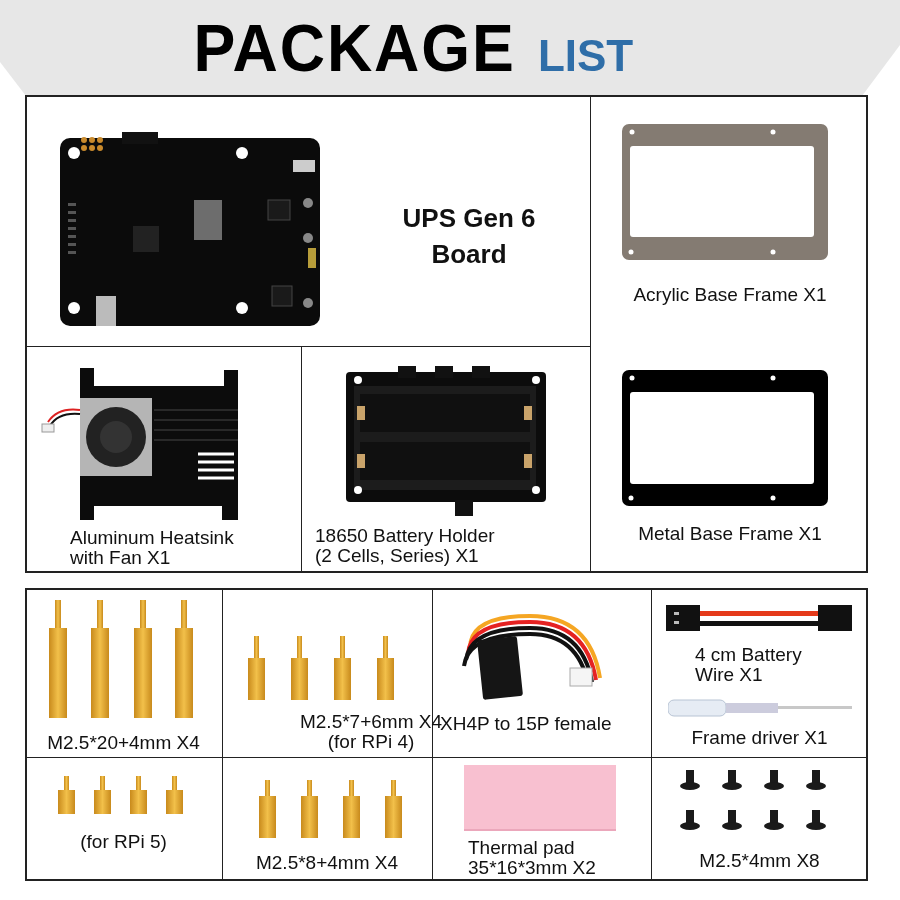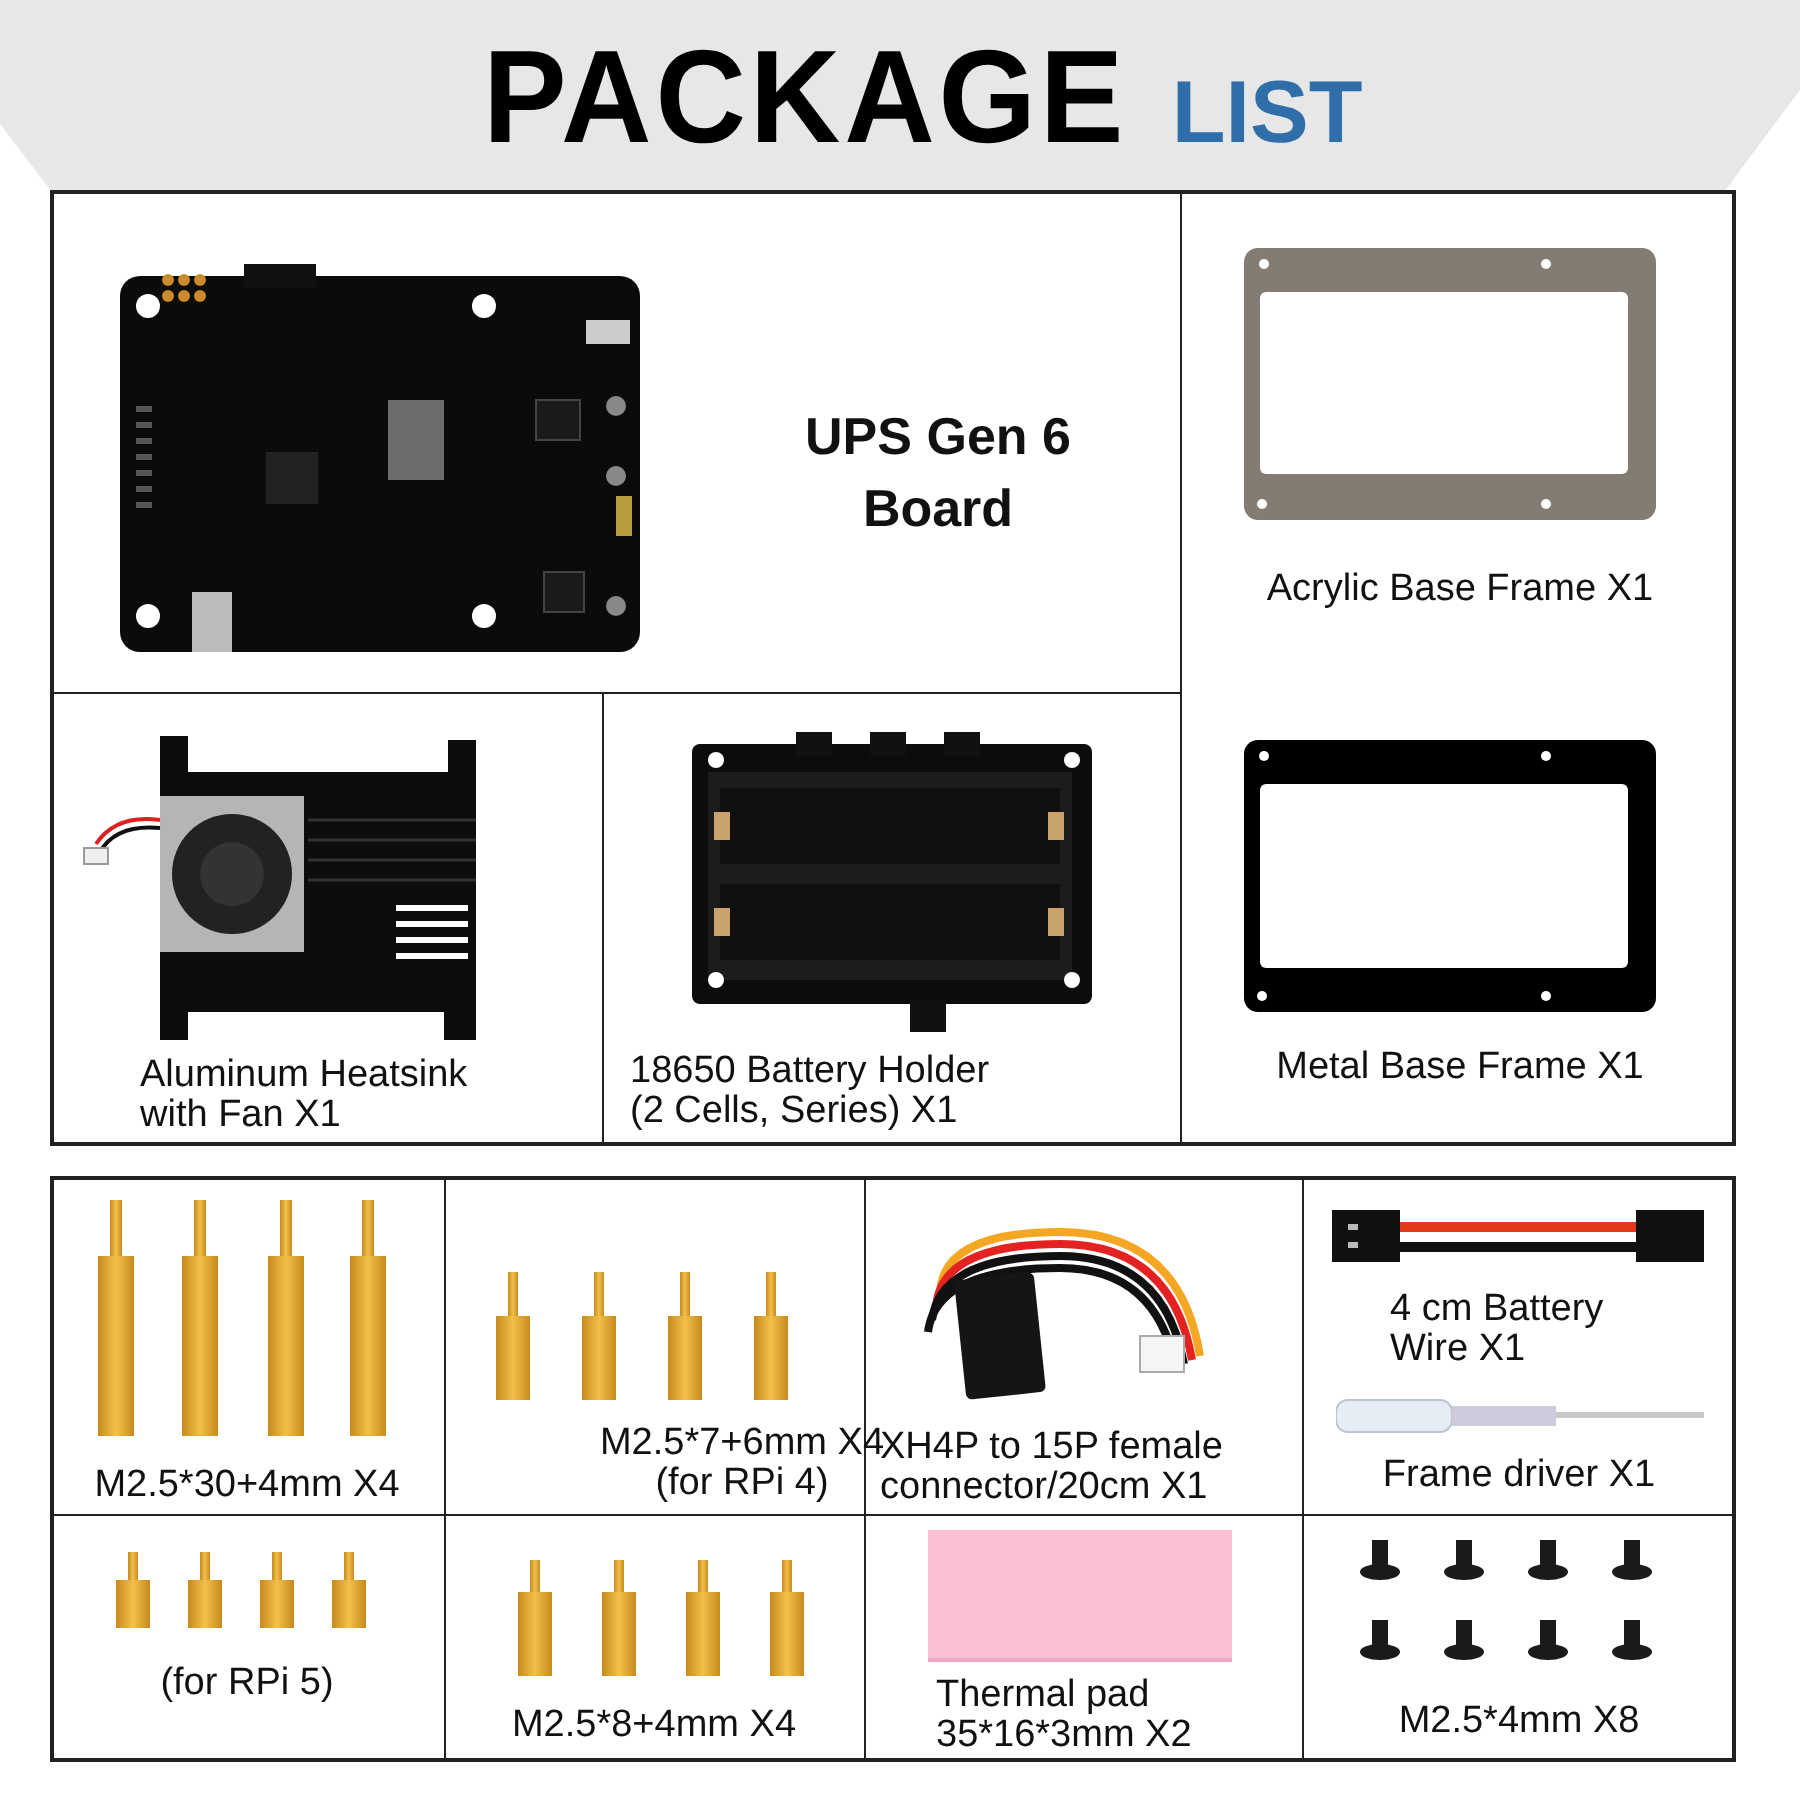--- a/index.html
+++ b/index.html
@@ -1,19 +1,19 @@
 <!DOCTYPE html>
 <html><head>
 <meta charset="utf-8">
 <style>
   html, body { margin:0; padding:0; background:#fff; }
   body { width:900px; height:900px; position:relative; overflow:hidden; font-family:"Liberation Sans", sans-serif; color:#111; }
   .banner { position:absolute; left:0; top:0; width:900px; height:96px; background:#e7e7e7;
     clip-path: polygon(0 0, 900px 0, 900px 45px, 862px 96px, 26px 96px, 0 62px); }
-  .title { position:absolute; top:10px; left:0; width:818px; text-align:center; white-space:nowrap;padding-left:48px; }
+  .title { position:absolute; top:10px; left:0; width:818px; text-align:center; white-space:nowrap; }
   .title .t1 { font-family:"Liberation Sans", sans-serif; font-weight:bold; font-size:66px; color:#000; letter-spacing:2px; transform:scaleX(0.95); display:inline-block; vertical-align:baseline; }
   .title .t2 { font-weight:bold; font-size:44px; color:#2f6ea8; margin-left:14px; display:inline-block; vertical-align:baseline; }
   .box { position:absolute; border:2px solid #222; box-sizing:border-box; background:#fff; }
   .vline { position:absolute; width:0; border-left:1.5px solid #222; }
   .hline { position:absolute; height:0; border-top:1.5px solid #222; }
   .cap { position:absolute; font-size:19px; line-height:20px; color:#111; text-align:center; white-space:nowrap; }
   .capl { text-align:left; }
   .big { font-weight:bold; font-size:26px; line-height:36px; }
   svg { position:absolute; display:block; }
 </style>
@@ -159,21 +159,21 @@
     <rect x="15" y="0" width="6" height="30"></rect>
       <rect x="9" y="28" width="18" height="90"></rect>
     <rect x="57" y="0" width="6" height="30"></rect>
       <rect x="51" y="28" width="18" height="90"></rect>
     <rect x="100" y="0" width="6" height="30"></rect>
       <rect x="94" y="28" width="18" height="90"></rect>
     <rect x="141" y="0" width="6" height="30"></rect>
       <rect x="135" y="28" width="18" height="90"></rect>
   </g>
 </svg>
-<div class="cap" style="left:25px;top:733px;width:197px;">M2.5*30+4mm X4</div>
+<div class="cap" style="left:25px;top:733px;width:197px;">M2.5*20+4mm X4</div>
 
 <svg style="left:240px;top:636px;" width="170" height="66" viewBox="0 0 170 66">
   <g fill="url(#gold)">
     <rect x="14" y="0" width="5" height="24"></rect>
       <rect x="8" y="22" width="17" height="42"></rect>
     <rect x="57" y="0" width="5" height="24"></rect>
       <rect x="51" y="22" width="17" height="42"></rect>
     <rect x="100" y="0" width="5" height="24"></rect>
       <rect x="94" y="22" width="17" height="42"></rect>
     <rect x="143" y="0" width="5" height="24"></rect>
@@ -188,21 +188,20 @@
 <svg style="left:450px;top:608px;" width="180" height="100" viewBox="0 0 180 100">
   <path d="M20 40 Q20 8 80 8 Q140 8 150 70" stroke="#f5a623" stroke-width="4" fill="none"></path>
   <path d="M18 46 Q20 14 80 14 Q136 14 146 72" stroke="#e52222" stroke-width="4" fill="none"></path>
   <path d="M16 52 Q20 20 80 20 Q132 20 142 74" stroke="#111" stroke-width="4" fill="none"></path>
   <path d="M14 58 Q18 26 80 26 Q128 26 138 76" stroke="#111" stroke-width="4" fill="none"></path>
   <rect x="30" y="30" width="40" height="60" rx="3" fill="#151515" transform="rotate(-6 50 60)"></rect>
   <rect x="120" y="60" width="22" height="18" fill="#f5f5f5" stroke="#aaa"></rect>
 </svg>
 <div class="cap capl" style="left:440px;top:714px;">
   <div>XH4P to 15P female</div>
-  <div>connector/20cm X1</div>
 </div>
 
 <svg style="left:666px;top:603px;" width="190" height="32" viewBox="0 0 190 32">
   <rect x="0" y="2" width="34" height="26" fill="#111"></rect>
   <rect x="152" y="2" width="34" height="26" fill="#111"></rect>
   <rect x="34" y="8" width="118" height="5" fill="#e53a1a"></rect>
   <rect x="34" y="18" width="118" height="5" fill="#111"></rect>
   <rect x="8" y="9" width="5" height="3" fill="#bbb"></rect>
     <rect x="8" y="18" width="5" height="3" fill="#bbb"></rect>
 </svg>

